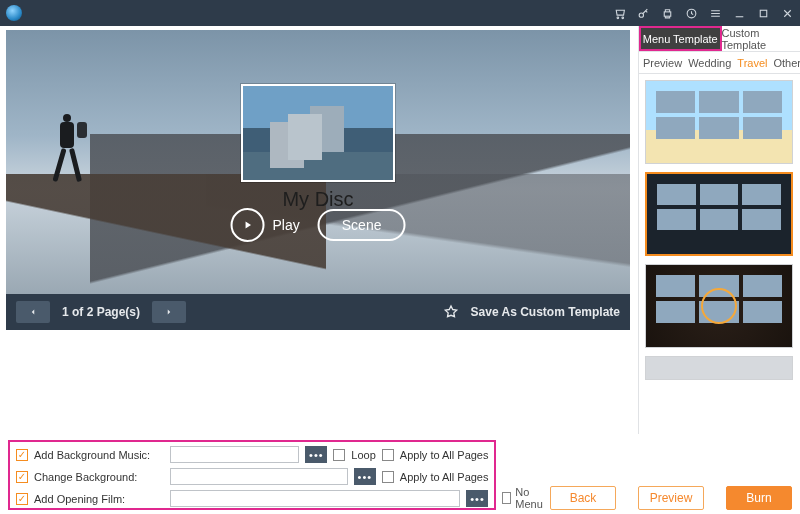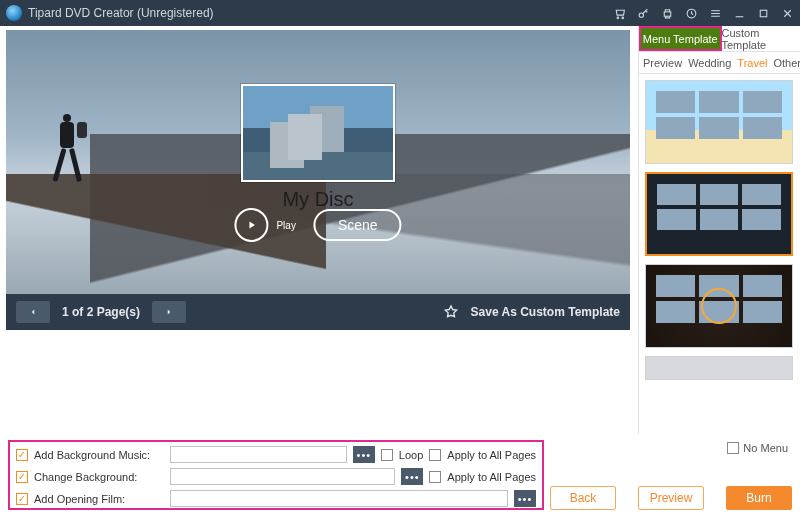--- a/index.html
+++ b/index.html
@@ -32,34 +32,34 @@
 .hiker .leg { position:absolute; width:5px; height:34px; background:#1a1c1f; border-radius:2px; }
 .hiker .leg.l { left:5px; top:34px; transform:rotate(16deg); }
 .hiker .leg.r { right:4px; top:34px; transform:rotate(-14deg); }
 
 .thumb { position:absolute; top:54px; left:50%; transform:translateX(-50%); width:154px; height:98px; border:2px solid #fff; background:
   linear-gradient(#6fa0c6 0 45%, #3f5e76 45% 70%, #4f6d80 70% 100%); box-shadow:0 0 0 1px rgba(0,0,0,.2); }
 .thumb::after { content:""; position:absolute; left:30%; top:30%; width:34px; height:46px; background:#b9c4cc; box-shadow:22px -8px 0 0 #9dadba, -18px 8px 0 0 #aeb8c1; }
 .thumb-title { position:absolute; top:158px; left:50%; transform:translateX(-50%); color:#1e1e1e; font-size:20px; font-weight:400; }
 
 .play-row { position:absolute; left:50%; bottom:52px; transform:translateX(-50%); display:flex; align-items:center; gap:18px; }
-.play-btn { display:flex; align-items:center; gap:8px; color:#fff; font-size:10px; }
+.play-btn { display:flex; align-items:center; gap:8px; color:#fff; font-size:14px; }
 .circle { width:34px; height:34px; border:2px solid #fff; border-radius:50%; display:inline-flex; align-items:center; justify-content:center; }
 .circle svg { width:12px; height:12px; fill:#fff; }
 .scene-btn { border:2px solid #fff; border-radius:17px; padding:6px 22px; color:#fff; font-size:14px; }
 
 .pager-bar { width:624px; height:36px; background:#2e3b4a; display:flex; align-items:center; padding:0 10px; color:#e6e9ec; gap:12px;font-weight:bold; }
 .pg-btn { width:34px; height:22px; background:#4a5a6b; display:inline-flex; align-items:center; justify-content:center; border-radius:2px; cursor:pointer; }
 .pg-btn svg { width:10px; height:10px; fill:#e6e9ec; }
 .pager-bar .flex { flex:1; }
 .star { width:16px; height:16px; }
 
 .tabs-row { display:flex; height:26px; border-bottom:1px solid #e0e2e5; }
 .tab { flex:1; display:flex; align-items:center; justify-content:center; font-size:11px; color:#555; cursor:pointer; }
-.tab.active { background:#4d7c0f; color:#fff; border:2px solid #e0288f; }
+.tab.active { background:#404040; color:#fff; border:2px solid #e0288f; }
 .hl { border:2px solid #e0288f; }
 .cat-row { height:22px; display:flex; align-items:center; border-bottom:1px solid #e0e2e5; font-size:11px; color:#555; padding:0 4px; gap:6px; }
 .cat-row .cat { cursor:pointer; }
 .cat-row .cat.active { color:#f58c1f; }
 
 .tpl-scroll { flex:1; overflow:hidden; padding:6px; display:flex; flex-direction:column; gap:8px; }
 .tpl { width:148px; height:84px; border:1px solid #d0d2d5; position:relative; cursor:pointer; }
 .tpl.sel { border:2px solid #f58c1f; }
 .tpl .grid6 { position:absolute; inset:10px 10px 24px; display:grid; grid-template-columns:repeat(3,1fr); gap:4px; }
 .tpl .cell { background:#8fa8be; }
@@ -73,32 +73,31 @@
 .bottom { height:80px; display:flex; padding:6px 8px 4px; gap:6px; }
 .opts { width:556px; border:2px solid #e0288f; padding:4px 6px; display:flex; flex-direction:column; gap:5px; }
 .opt-row { display:flex; align-items:center; gap:6px; font-size:11px; color:#333; }
 .chk { width:12px; height:12px; border:1px solid #f58c1f; display:inline-flex; align-items:center; justify-content:center; cursor:pointer; }
 .chk.on::after { content:"✓"; font-size:10px; color:#f58c1f; line-height:1; }
 .chk.plain { border-color:#888; }
 .opt-label { width:130px; }
 .path-in { flex:1; height:17px; border:1px solid #bfc3c8; background:#fff; }
 .browse { width:22px; height:17px; background:#4a5a6b; color:#fff; display:inline-flex; align-items:center; justify-content:center; font-size:11px; cursor:pointer; letter-spacing:1px; }
 
-.right-bottom { flex:1; display:flex; flex-direction:column; justify-content:space-between; align-items:flex-end; padding:2px 0 0; }
+.right-bottom { flex:1; display:flex; flex-direction:row; justify-content:space-between; align-items:flex-end; padding:2px 0 0; }
 .nomenu { display:flex; align-items:center; gap:4px; font-size:11px; color:#555; margin-right:4px;}
 .btn-row { display:flex; gap:22px; }
 .btn { width:66px; height:24px; border:1px solid #f5a85a; color:#f5892e; background:#fff; display:inline-flex; align-items:center; justify-content:center; font-size:12px; cursor:pointer; border-radius:2px;}
 .btn.primary { background:#f5892e; color:#fff; border-color:#f5892e; }
 </style>
 </head>
 <body>
 
 <div class="titlebar">
   <div class="logo"></div>
-  <div class="title">Tipard DVD Creator (Unregistered)</div>
   <div class="spacer"></div>
   <div class="tb-icons">
     <span>
         <svg viewBox="0 0 24 24" fill="none" stroke="currentColor" stroke-width="2">
           <path d="M6 6h15l-1.5 9h-12z"></path>
           <circle cx="9" cy="20" r="1.5"></circle>
           <circle cx="18" cy="20" r="1.5"></circle>
         </svg>
       </span>
     <span>

